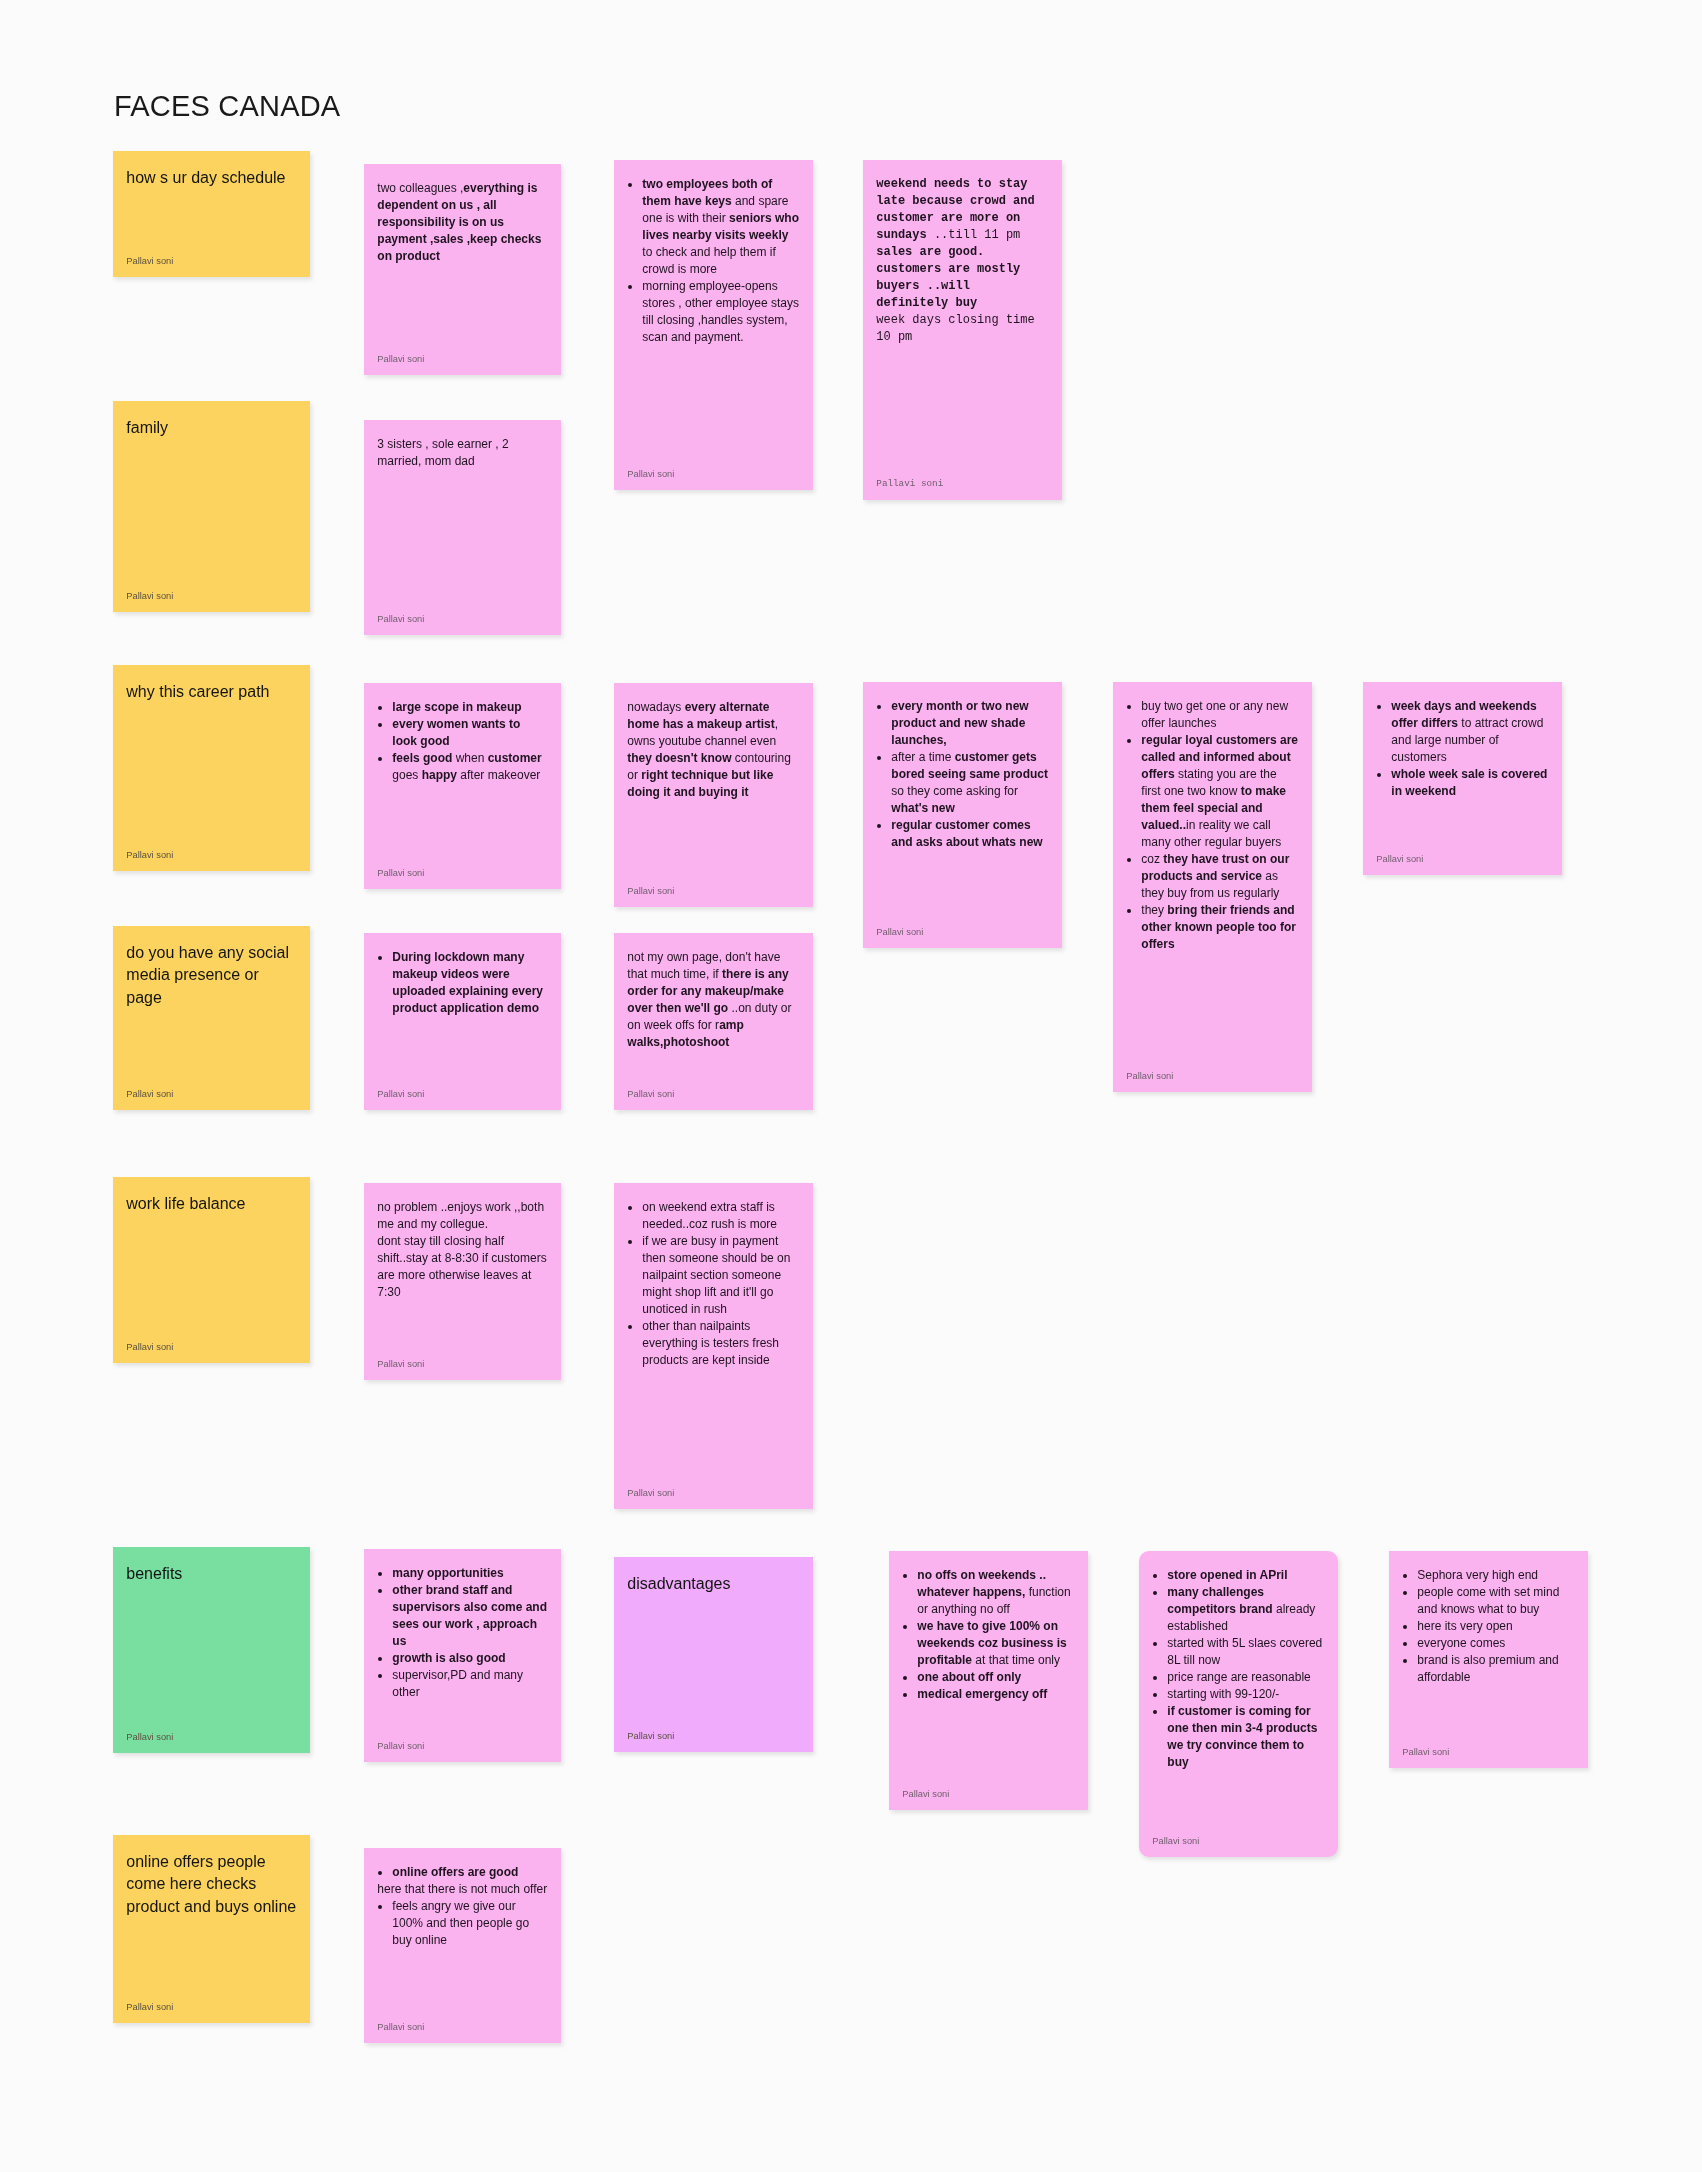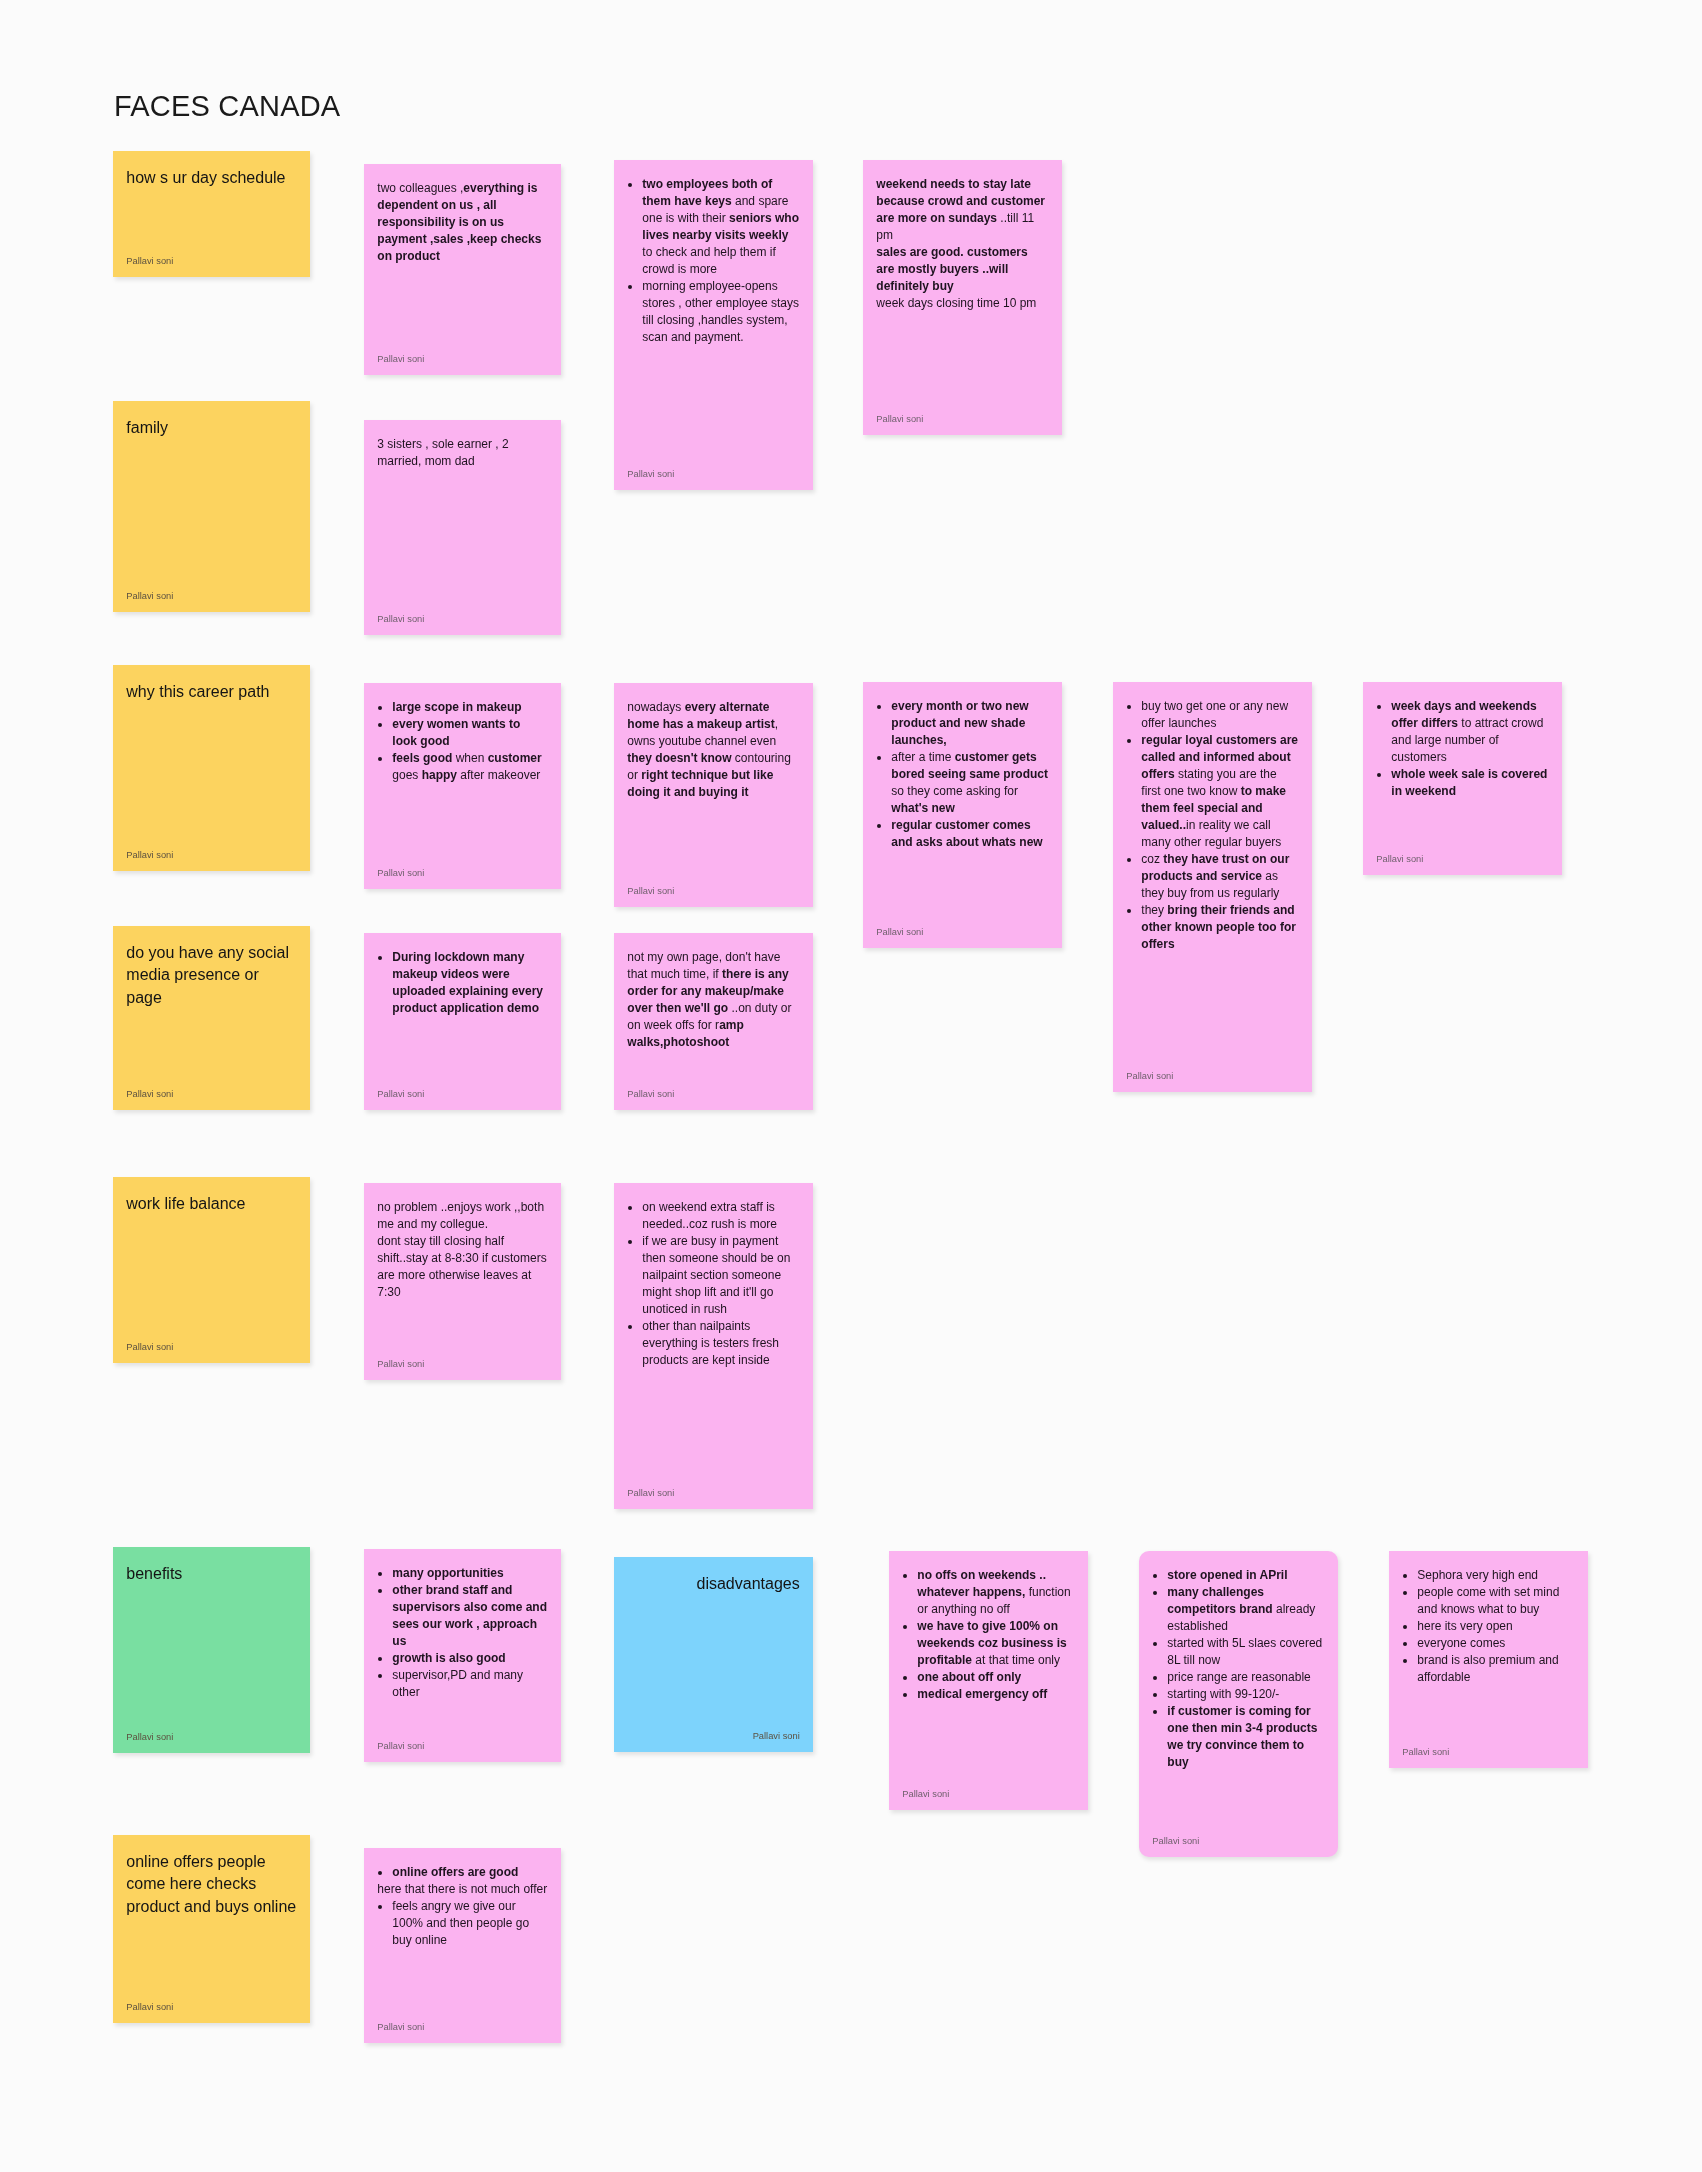--- a/index.html
+++ b/index.html
@@ -25,21 +25,21 @@
   .note {
     position: absolute;
     background: #fbb3f0;
     box-shadow: 1.8px 2.7px 4.4px rgba(0,0,0,0.10);
     padding: 16px 13.3px 0 13.3px;
     display: flex;
     flex-direction: column;
   }
   .note.yellow  { background: #fcd35f; }
   .note.green   { background: #79dfa1; }
-  .note.orange  { background: #7dd3fc; align-items: flex-end; }
+  .note.orange  { background: #f0abfc; }
   .note.pink    { background: #fbb3f0; }
 
   .note-body {
     flex: 1 1 auto;
     font-size: 12px;
     line-height: 1.42;
     color: #1f1320;
     word-wrap: break-word;
   }
   .note.yellow .note-body,
@@ -97,21 +97,21 @@
 <div class="note pink c3" style="top:160px; height:330px;">
   <div class="note-body">
     <ul>
       <li><b>two employees both of them have keys</b><span> and spare one is with their </span><b>seniors who lives nearby visits weekly</b><span> to check and help them if crowd is more</span></li>
       <li>morning employee-opens stores , other employee stays till closing ,handles system, scan and payment.</li>
     </ul>
   </div>
   <div class="note-author">Pallavi soni</div>
 </div>
 
-<div class="note pink c4" style="top:160px; height:275px;">
+<div class="note pink c4" style="top:160px; height:340px;font-family:Liberation Mono, monospace;">
   <div class="note-body">
     <p><b>weekend needs to stay late because crowd and customer are more on sundays </b><span>..till 11 pm</span></p>
     <p><b>sales are good. customers are mostly buyers ..will definitely buy</b></p>
     <p><span>week days closing time 10 pm</span></p>
   </div>
   <div class="note-author">Pallavi soni</div>
 </div>
 
 <div class="note yellow c1" style="top:401px; height:211px;">
   <div class="note-body">

